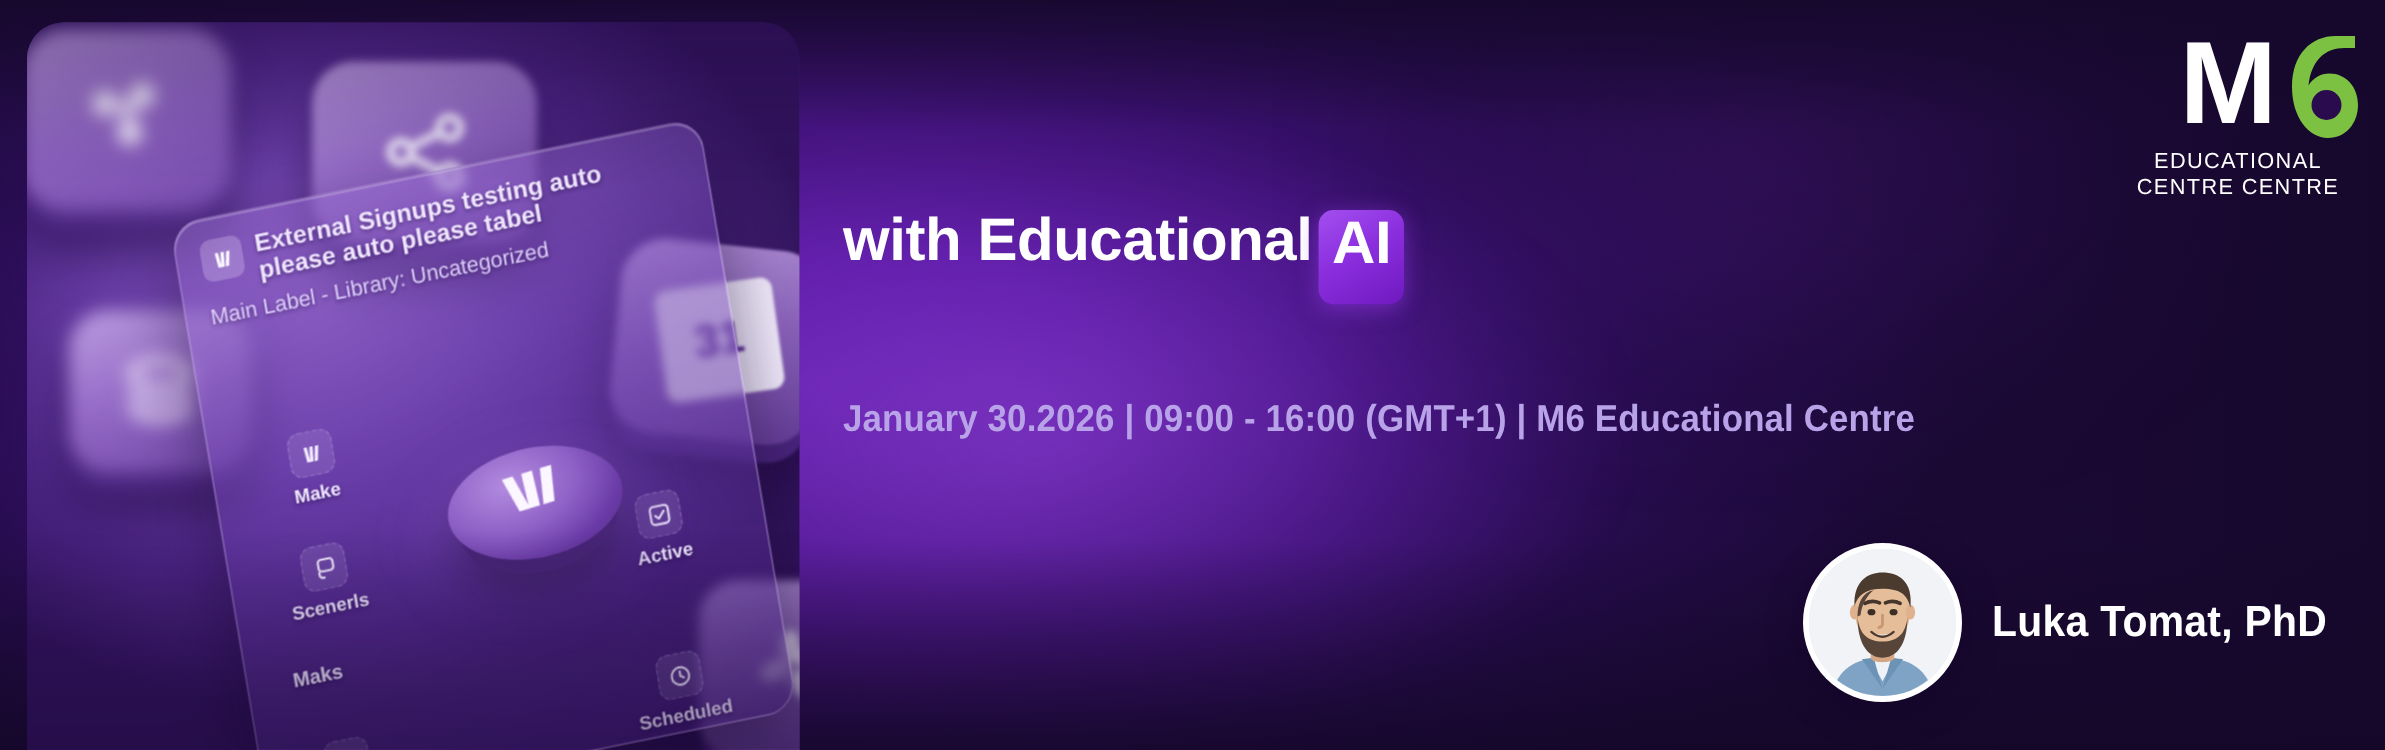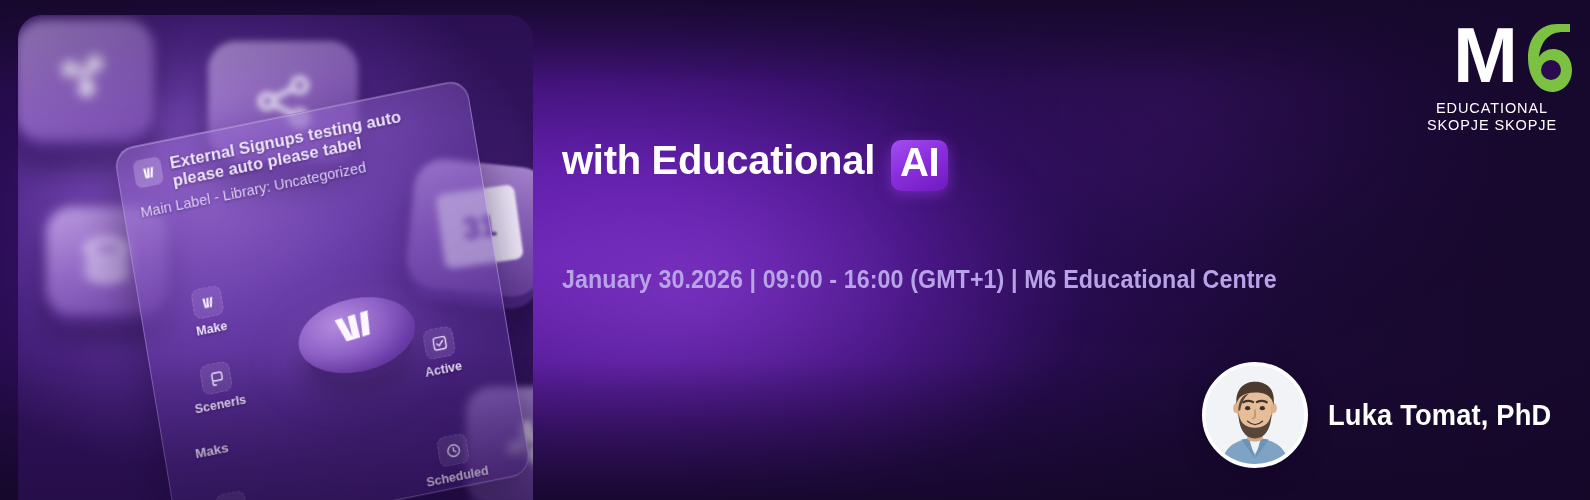--- a/index.html
+++ b/index.html
@@ -192,22 +192,22 @@
     color: #ffffff;
     font-family: "Liberation Sans", sans-serif;
     font-weight: 700;
     font-size: 40px;
     line-height: 1.24;
     letter-spacing: -.3px;
   }
   #headline .ln { display: block; white-space: nowrap; }
   .ai-badge {
     display: inline-block;
-    padding: 1px 9px 8px 9px;
-    margin-left: 16px;
+    padding: 1px 9px 20px 9px;
+    margin-left: 4px;
     border-radius: 10px;
     background: linear-gradient(150deg, #a34ff0 0%, #8b2fde 45%, #6f19bf 100%);
     box-shadow: 0 3px 14px rgba(150,60,230,.55);
     color: #ffffff;
     line-height: 1.05;
     vertical-align: -2px;
   }
 
   #event-meta {
     position: absolute;
@@ -434,21 +434,21 @@
       <span class="m-letter">M</span>
       <span class="six-wrap">
         <svg viewBox="0 0 62 72" aria-hidden="true">
           <path d="M47 2 C31 2 18 14 18 36 C18 56 29 70 42 70 C54 70 62 60 62 48 C62 36 54 27 43 27 C37 27 32 30 29 35 C31 18 40 10 53 10 L60 10 L60 2 Z" fill="#7DC142"></path>
           <circle cx="41" cy="48" r="10" fill="#2A0C4E"></circle>
         </svg>
       </span>
     </div>
     <div class="sub">
       <div>EDUCATIONAL</div>
-      <div>SKOPJE SKOPJE</div>
+      <div>CENTRE CENTRE</div>
     </div>
   </div>
 
   <div id="speaker">
     <div id="avatar">
       <div class="av-bg"></div>
       <svg viewBox="0 0 100 100" aria-hidden="true">
         <rect x="0" y="0" width="100" height="100" fill="#f1f3f7"></rect>
 
         <path d="M16 100 C18 82 32 74 50 74 C68 74 82 82 84 100 Z" fill="#7ea3c4"></path>

